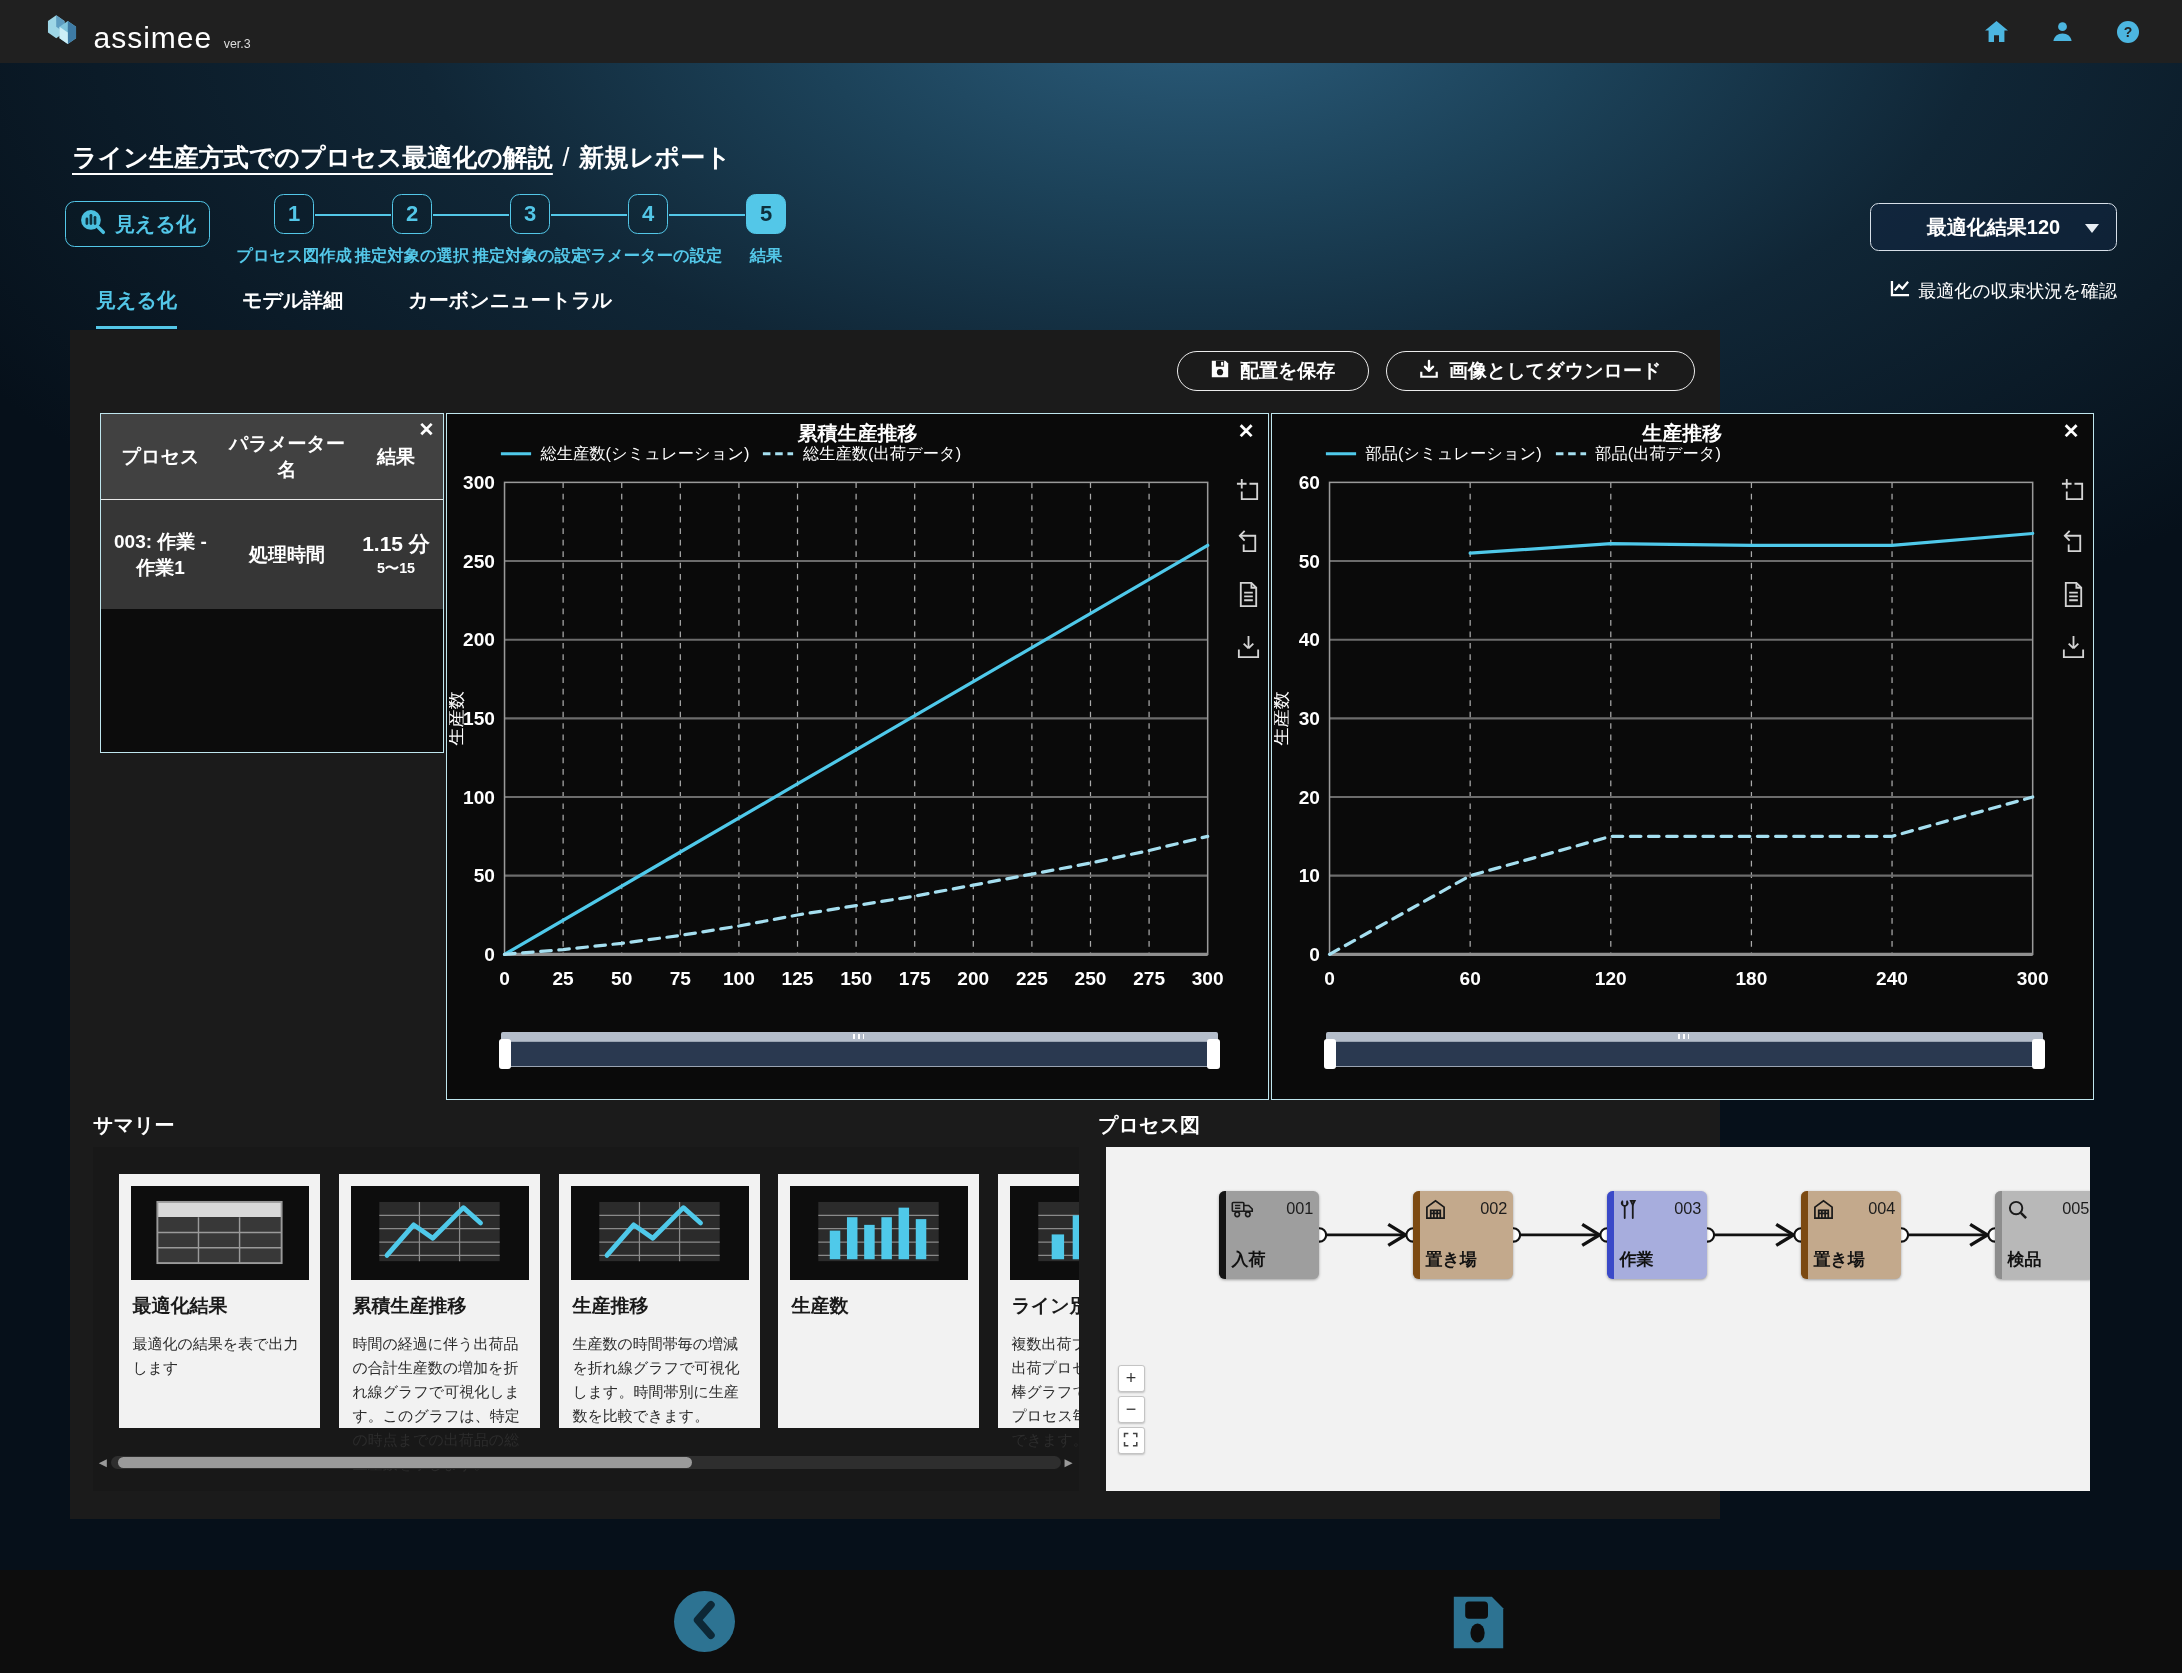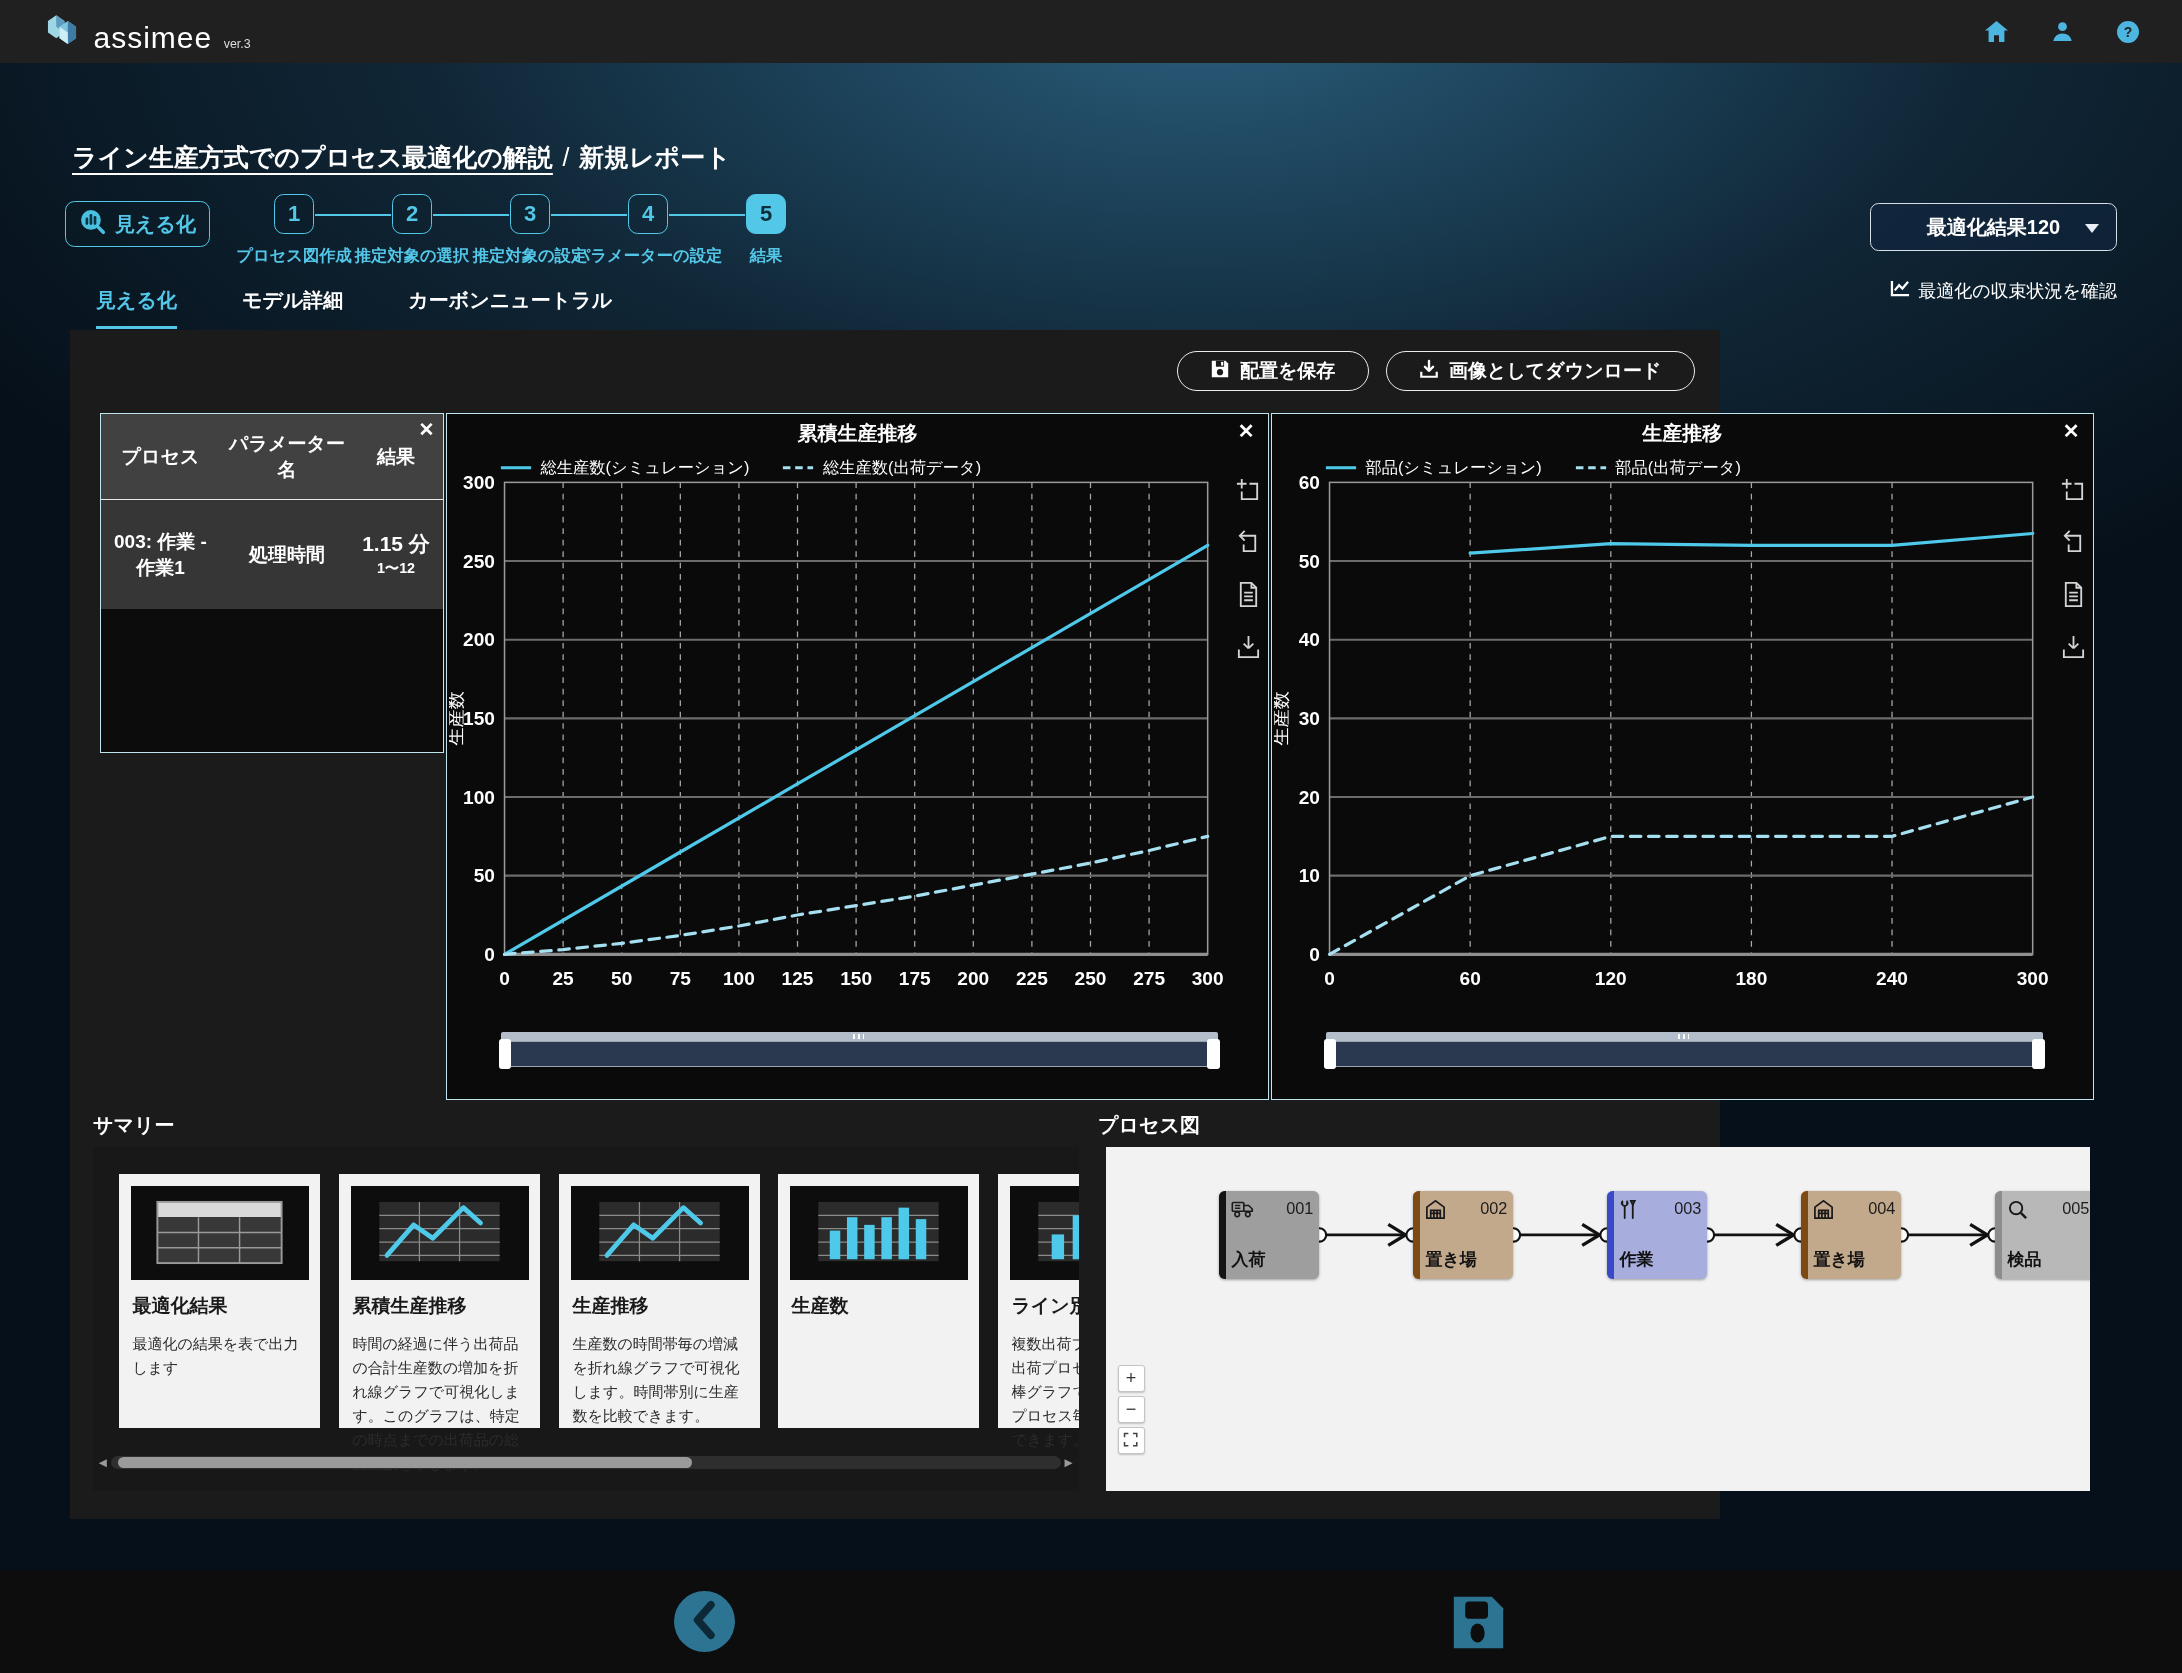--- a/index.html
+++ b/index.html
@@ -65,21 +65,21 @@
   .rt-row { display:flex; background:#363636; min-height:109px; align-items:center; cursor:pointer; }
   .rt-row > div { text-align:center; color:#fff; padding:7.6px 5.7px; }
   .rt-row .rt-c1 { font-size:19px; font-weight:bold; }
   .rt-row .rt-c2 { font-size:19px; font-weight:bold; }
   .rt-val { font-size:21px; font-weight:bold; line-height:1.25; }
   .rt-range { font-size:14.3px; font-weight:bold; margin-top:1.9px; }
 
   .chart-panel { width:823px; height:687px; border:1px solid #bfe6ee; background:#0a0a0a; position:relative; }
   .chart-title { position:absolute; top:5.7px; left:0; width:100%; text-align:center; color:#fff; font-size:20px; font-weight:bold; }
   .chart-close { position:absolute; top:4.8px; right:13.4px; color:#fff; font-size:20px; font-weight:bold; background:none; border:none; cursor:pointer; }
-  .chart-legend { position:absolute; left:52px; top:43px; display:flex; gap:32px; }
+  .chart-legend { position:absolute; left:52px; top:29px; display:flex; gap:12px; }
   .lg-item { display:flex; align-items:center; gap:7.6px; color:#fff; font-size:16.3px; }
   .chart-svg { position:absolute; left:1.9px; top:55px; }
   .chart-svg text { font-family:"Liberation Sans","DejaVu Sans",sans-serif; }
   .chart-tools { position:absolute; right:5.7px; top:63px; display:flex; flex-direction:column; gap:25px; }
   .chart-tools svg { cursor:pointer; display:block; }
   .range-slider { position:absolute; left:54px; right:50px; top:618px; height:38px; cursor:pointer; }
   .slider-top { height:8.6px; background:#b4bdca; border-radius:1.9px; position:relative; }
   .slider-grip { position:absolute; left:50%; top:1.9px; width:13.4px; height:4.8px; margin-left:-6.7px;
                  background:repeating-linear-gradient(90deg,#fff 0 1.9px,transparent 1.9px 4.8px); }
   .slider-body { position:relative; height:26px; background:#2a3950; border:1px solid #9aa4b2; border-radius:3.8px; margin-top:0; }
@@ -252,21 +252,21 @@
           <div class="rt-c1">プロセス</div>
           <div class="rt-c2">パラメーター名</div>
           <div class="rt-c3">結果</div>
         </div>
         <button class="rt-close">✕</button>
         <div class="rt-row">
           <div class="rt-c1">003: 作業 - 作業1</div>
           <div class="rt-c2">処理時間</div>
           <div class="rt-c3">
             <div class="rt-val">1.15 分</div>
-            <div class="rt-range">1〜12</div>
+            <div class="rt-range">5〜15</div>
           </div>
         </div>
       </div>
 
       <div class="chart-panel">
         <div class="chart-title">累積生産推移</div>
         <button class="chart-close">✕</button>
         <div class="chart-legend">
             <span class="lg-item">
               <svg width="34" height="11.5" viewBox="0 0 36 12">

